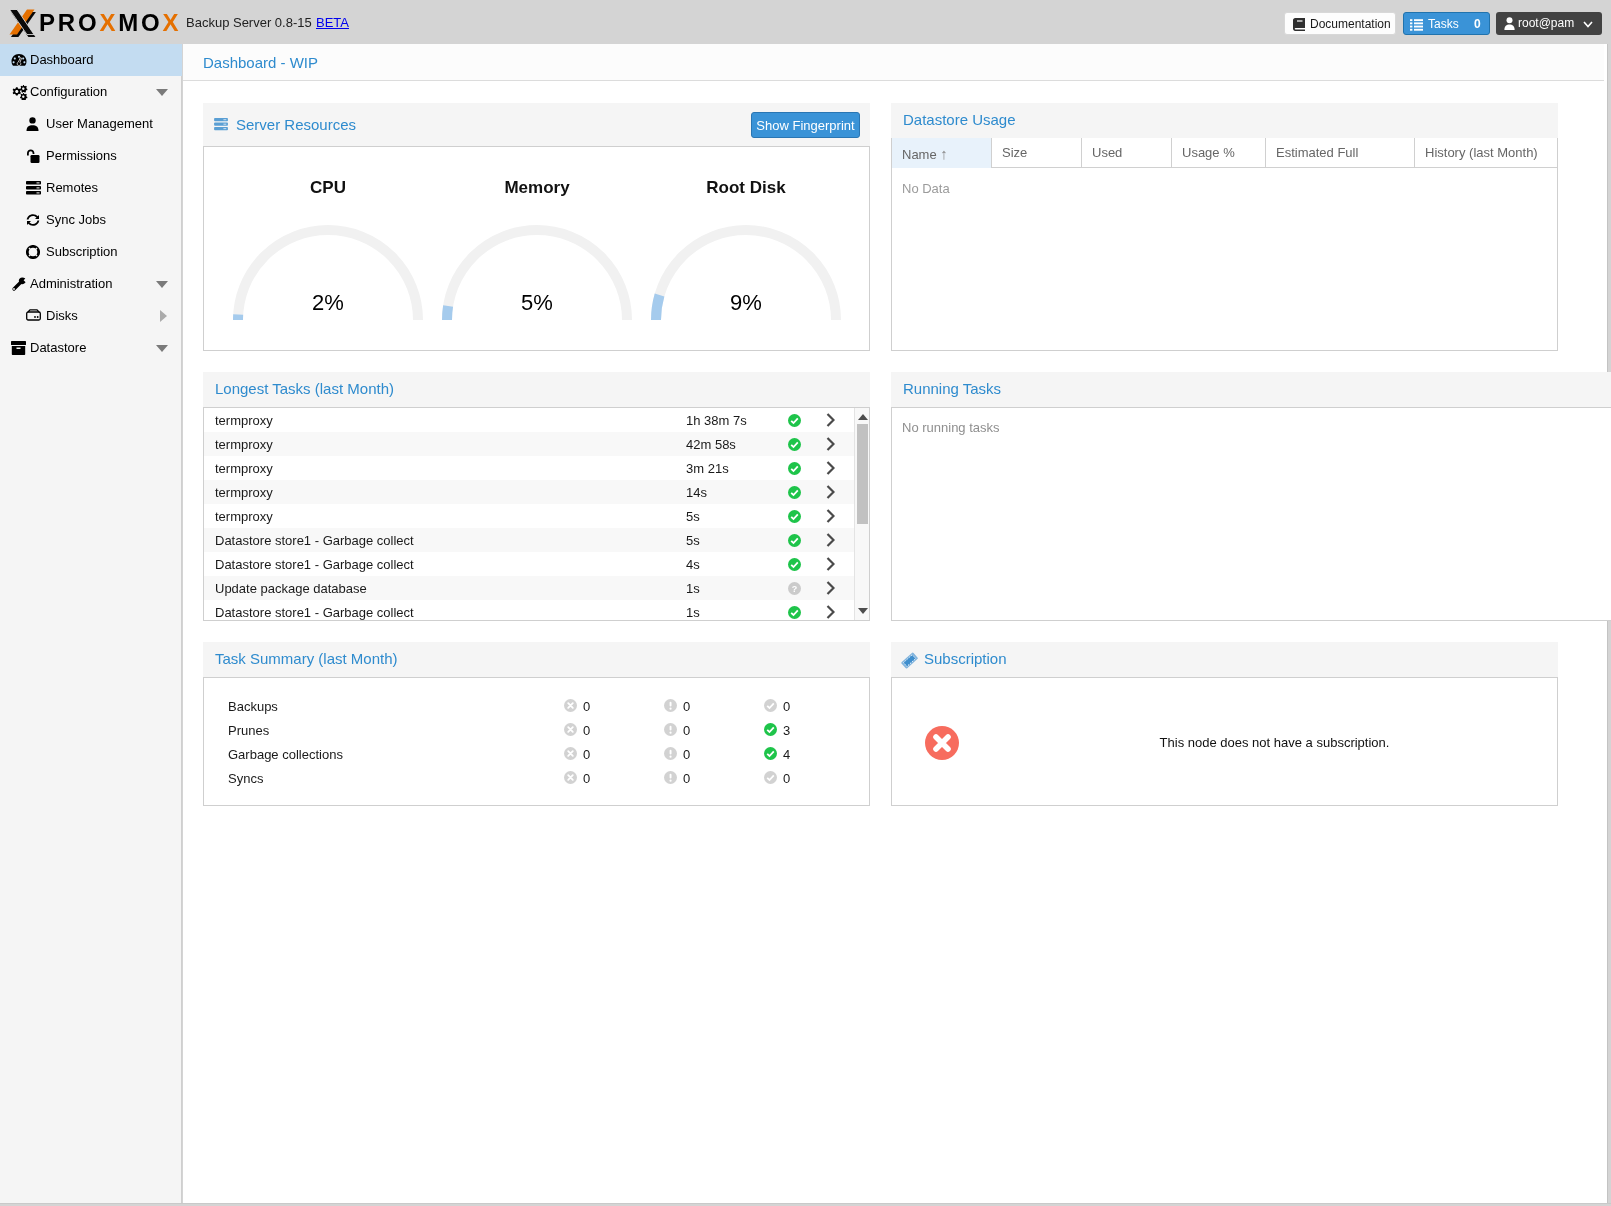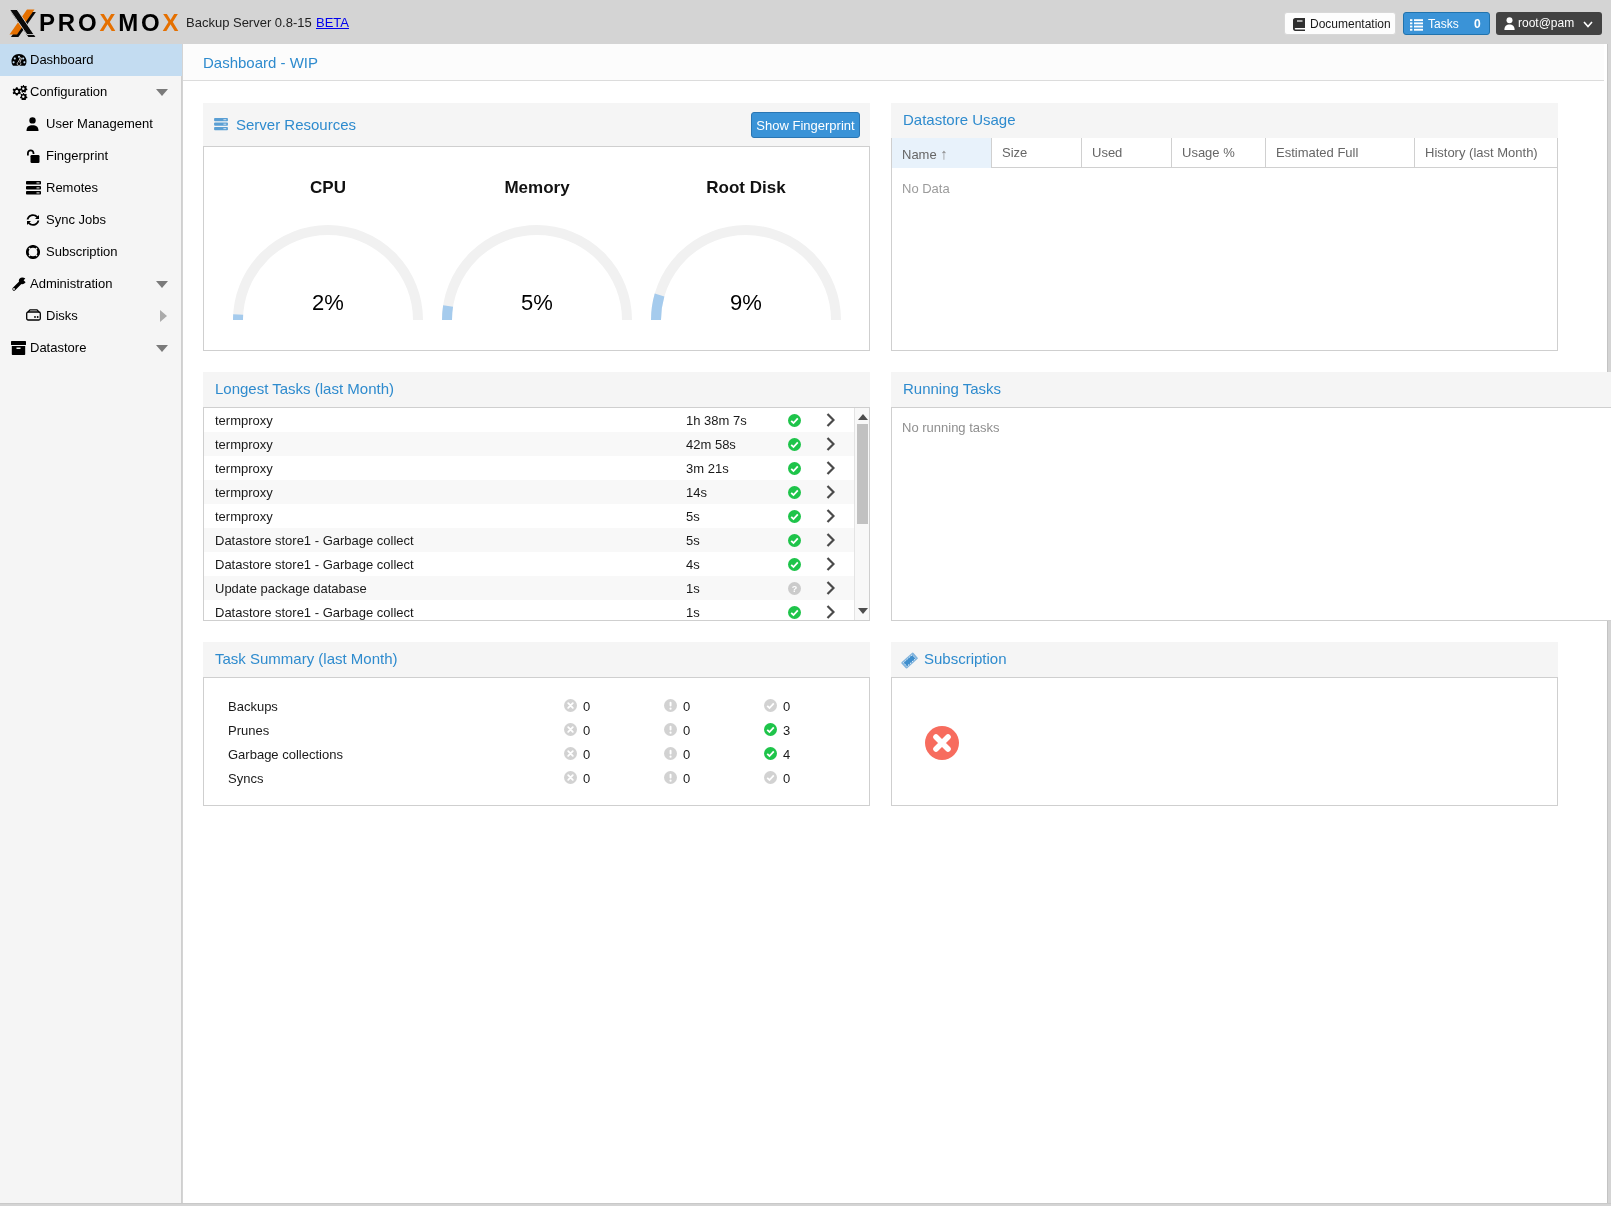--- a/index.html
+++ b/index.html
@@ -152,21 +152,21 @@
     </div>
     <div class="trow" style="top: 140px;">
       <div style="position:absolute; left:26px; top:9px;">
         <svg width="14" height="14" viewBox="0 0 14 14">
           <g fill="#000">
             <rect x="4.5" y="6" width="9" height="8" rx="1.2"></rect>
             <path d="M1 6.5 L1 4.2 C1 2 2.6 0.4 4.7 0.4 C6.8 0.4 8.4 2 8.4 4.2 L8.4 5 L6.6 5 L6.6 4.2 C6.6 3 5.8 2.2 4.7 2.2 C3.6 2.2 2.8 3 2.8 4.2 L2.8 6.5 Z"></path>
           </g>
         </svg>
       </div>
-      <span class="txt" style="left:46px;">Fingerprint</span>
+      <span class="txt" style="left:46px;">Permissions</span>
     </div>
     <div class="trow" style="top: 172px;">
       <div style="position:absolute; left:26px; top:9px;">
         <svg width="15" height="14" viewBox="0 0 15 14">
           <g fill="#000">
             <rect x="0" y="0" width="15" height="3.6" rx="0.8"></rect>
             <rect x="0" y="5" width="15" height="3.6" rx="0.8"></rect>
             <rect x="0" y="10" width="15" height="3.6" rx="0.8"></rect>
           </g>
           <g fill="#f5f5f5">
@@ -583,13 +583,14 @@
         <rect x="2.6" y="6" width="11.8" height="5.2" fill="#3f8ecd" stroke="#fff" stroke-width="0.9" stroke-dasharray="1.3 1.3"></rect>
       </g>
     </svg>
     <span class="ptitle" style="left:33px; top:8px;">Subscription</span>
   </div>
   <div class="pbody" style="top:35px;"></div>
   <svg style="left:34px; top:84px;" width="34" height="34" viewBox="0 0 34 34">
     <circle cx="17" cy="17" r="17" fill="#f76c5e"></circle>
     <path d="M11 11 L23 23 M23 11 L11 23" stroke="#fff" stroke-width="5.6" stroke-linecap="round"></path>
   </svg>
+  <div style="position:absolute; left:100px; top:93px; width:567px; text-align:center; font-size:13px; color:#111;">This node does not have a subscription.</div>
 </div>
 
 </body></html>

